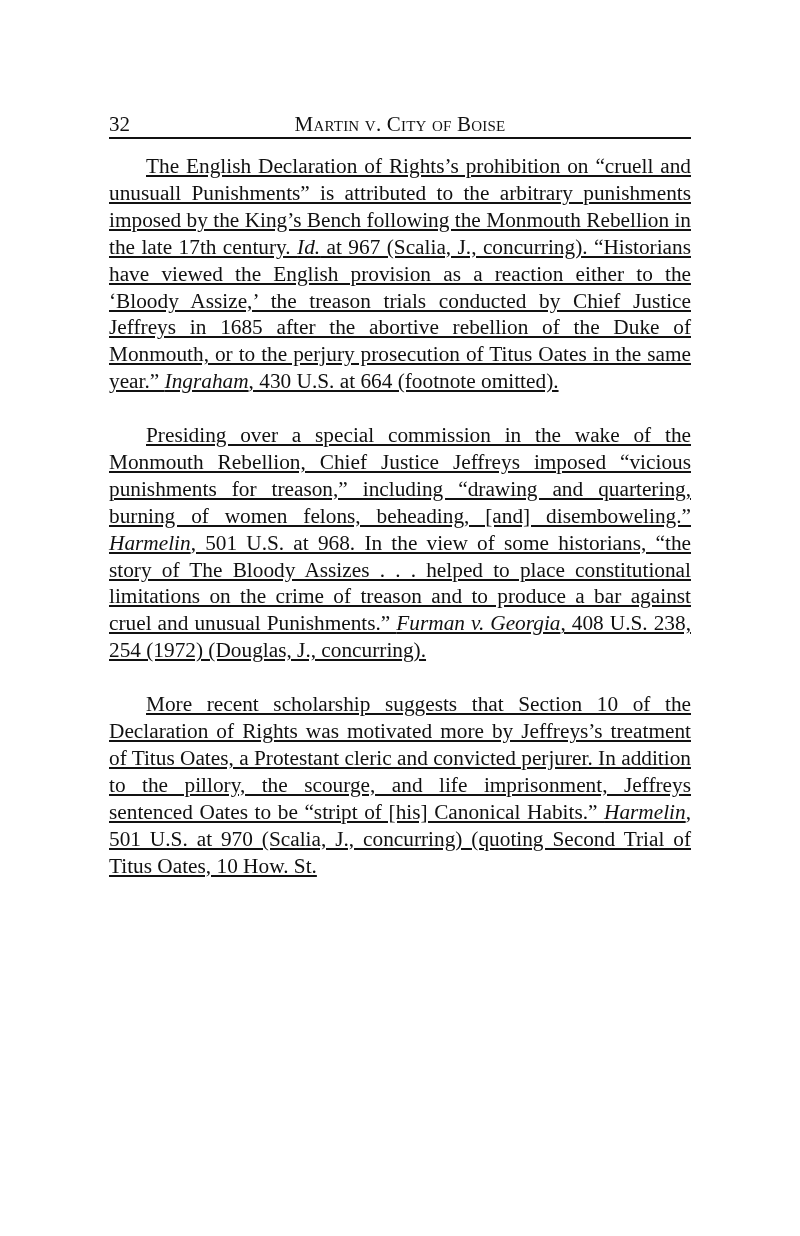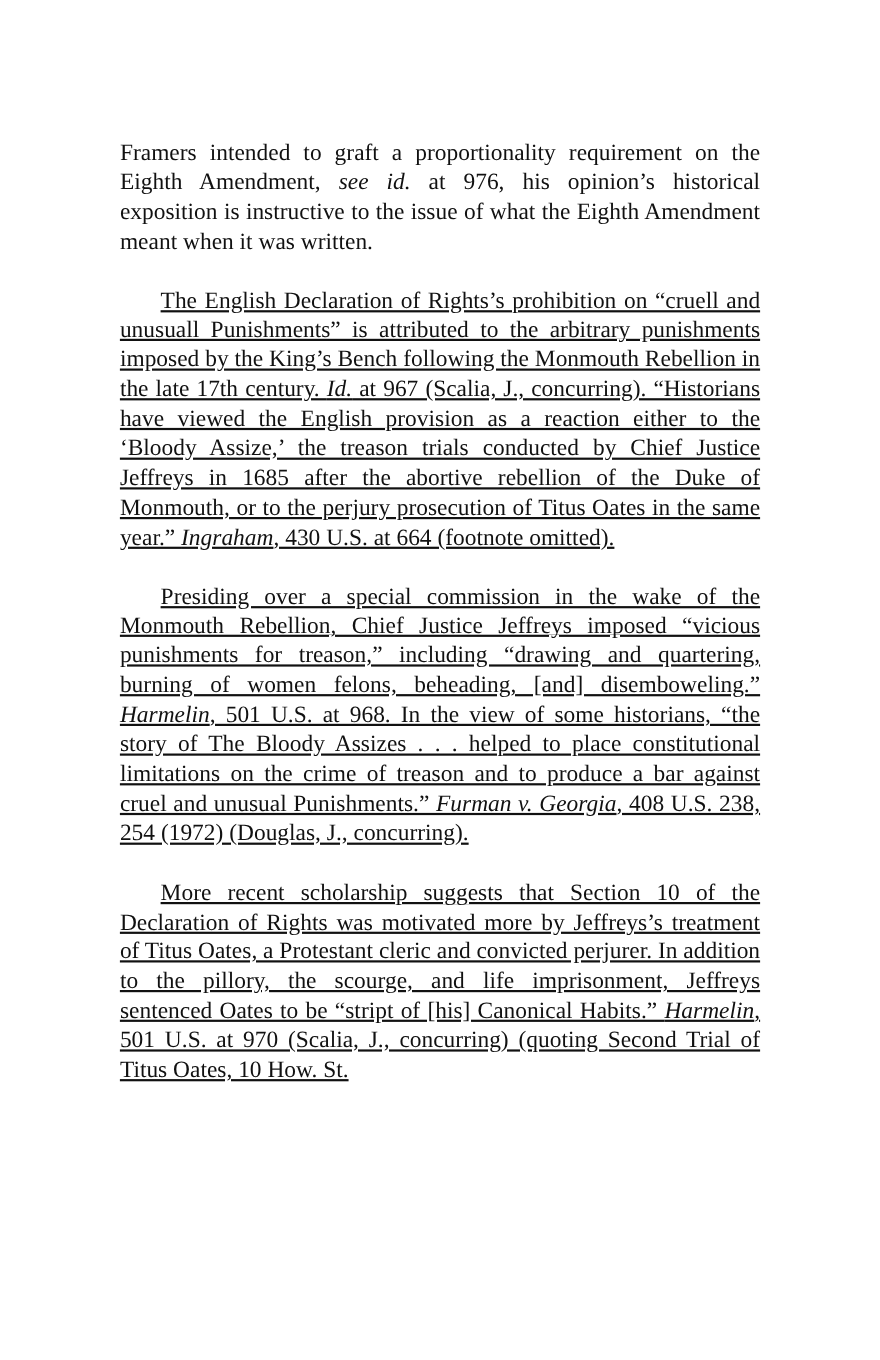--- a/index.html
+++ b/index.html
@@ -62,25 +62,26 @@
       margin-bottom: 0;
     }
     em {
       font-style: italic;
     }
   </style>
 </head>
 <body>
 
 <div class="page">
+  <div class="running-header">
+    <span class="page-number">32</span>
+    <span class="case-title">Martin v. City of Boise</span>
+  </div>
 
   <div class="body-text">
-    <p class="para no-indent">
-      <span>Framers intended to graft a proportionality requirement on the Eighth Amendment, </span><em>see id.</em><span> at 976, his opinion’s historical exposition is instructive to the issue of what the Eighth Amendment meant when it was written.</span>
-    </p>
 
     <p class="para indent">
       <span>The English Declaration of Rights’s prohibition on “cruell and unusuall Punishments” is attributed to the arbitrary punishments imposed by the King’s Bench following the Monmouth Rebellion in the late 17th century. </span><em>Id.</em><span> at 967 (Scalia, J., concurring). “Historians have viewed the English provision as a reaction either to the ‘Bloody Assize,’ the treason trials conducted by Chief Justice Jeffreys in 1685 after the abortive rebellion of the Duke of Monmouth, or to the perjury prosecution of Titus Oates in the same year.” </span><em>Ingraham</em><span>, 430 U.S. at 664 (footnote omitted).</span>
     </p>
 
     <p class="para indent">
       <span>Presiding over a special commission in the wake of the Monmouth Rebellion, Chief Justice Jeffreys imposed “vicious punishments for treason,” including “drawing and quartering, burning of women felons, beheading, [and] disemboweling.” </span><em>Harmelin</em><span>, 501 U.S. at 968. In the view of some historians, “the story of The Bloody Assizes . . . helped to place constitutional limitations on the crime of treason and to produce a bar against cruel and unusual Punishments.” </span><em>Furman v. Georgia</em><span>, 408 U.S. 238, 254 (1972) (Douglas, J., concurring).</span>
     </p>
 
     <p class="para indent last">

